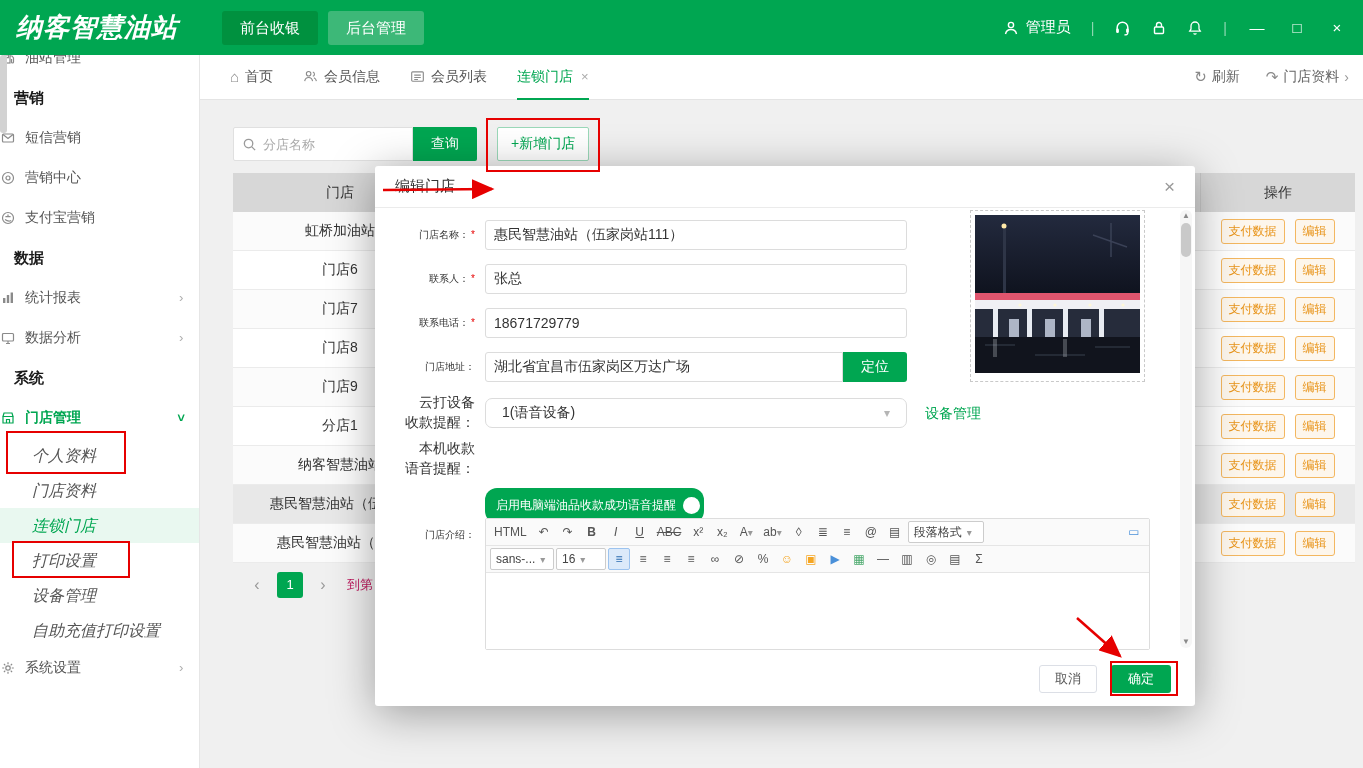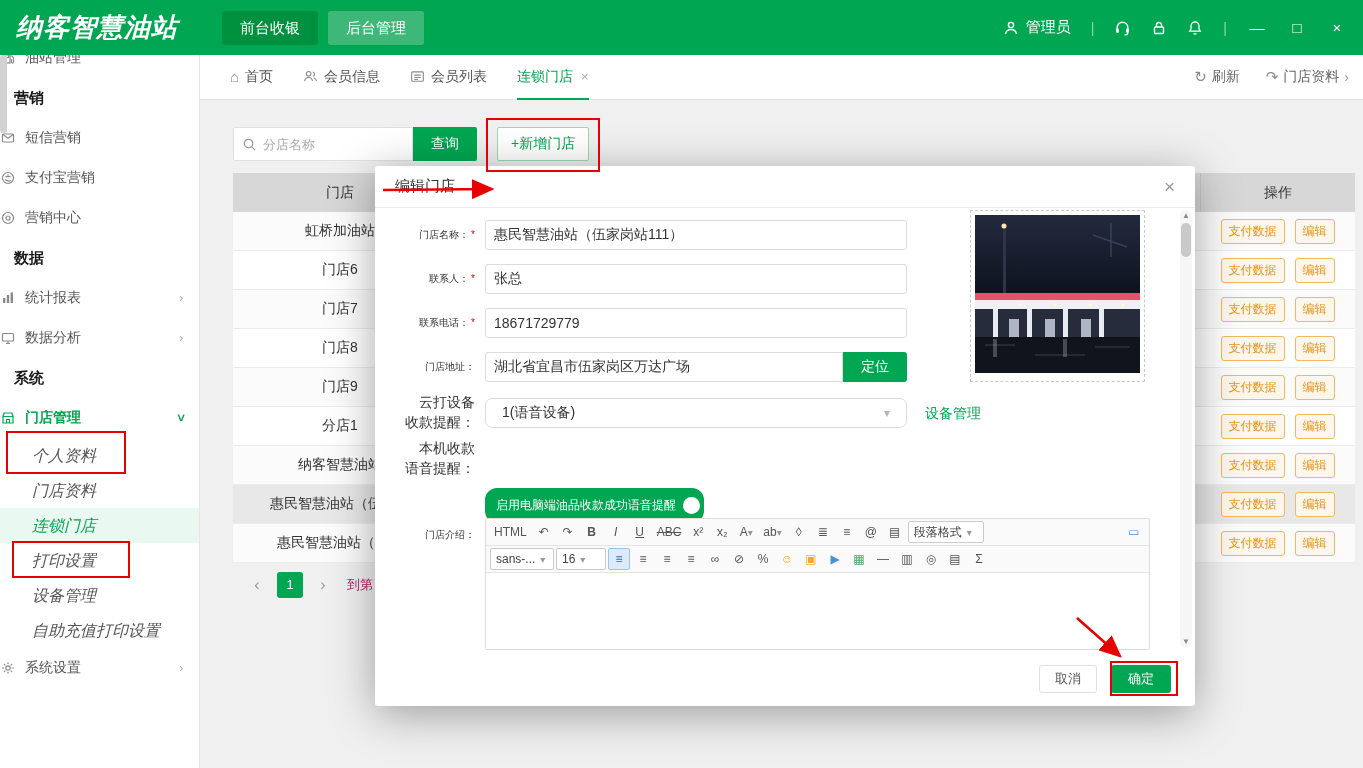--- a/index.html
+++ b/index.html
@@ -174,33 +174,33 @@
             <rect x="1.5" y="3" width="11" height="8" rx="1"></rect>
             <path d="M2 3.5l5 4 5-4"></path>
           </svg>
         </span>
         <span>短信营销</span>
       </div>
       <div class="sb-item">
         <span class="sb-icon js-icon">
           <svg viewBox="0 0 14 14" width="14" height="14" fill="none" stroke="currentColor" stroke-width="1.2">
             <circle cx="7" cy="7" r="5.5"></circle>
-            <path d="M4.4 5.6h5.2M7 3.6v2M4 8.6c2 1.4 4.4 1.9 6.2.9"></path>
-          </svg>
-        </span>
-        <span>支付宝营销</span>
+            <circle cx="7" cy="7" r="2"></circle>
+          </svg>
+        </span>
+        <span>营销中心</span>
       </div>
       <div class="sb-item">
         <span class="sb-icon js-icon">
           <svg viewBox="0 0 14 14" width="14" height="14" fill="none" stroke="currentColor" stroke-width="1.2">
             <circle cx="7" cy="7" r="5.5"></circle>
-            <circle cx="7" cy="7" r="2"></circle>
-          </svg>
-        </span>
-        <span>营销中心</span>
+            <path d="M4.4 5.6h5.2M7 3.6v2M4 8.6c2 1.4 4.4 1.9 6.2.9"></path>
+          </svg>
+        </span>
+        <span>支付宝营销</span>
       </div>
       <div class="sb-header">数据</div>
       <div class="sb-item">
         <span class="sb-icon js-icon">
           <svg viewBox="0 0 14 14" width="14" height="14" fill="currentColor">
             <rect x="2" y="7" width="2.4" height="5"></rect>
             <rect x="5.8" y="4" width="2.4" height="8"></rect>
             <rect x="9.6" y="1.5" width="2.4" height="10.5"></rect>
           </svg>
         </span>

